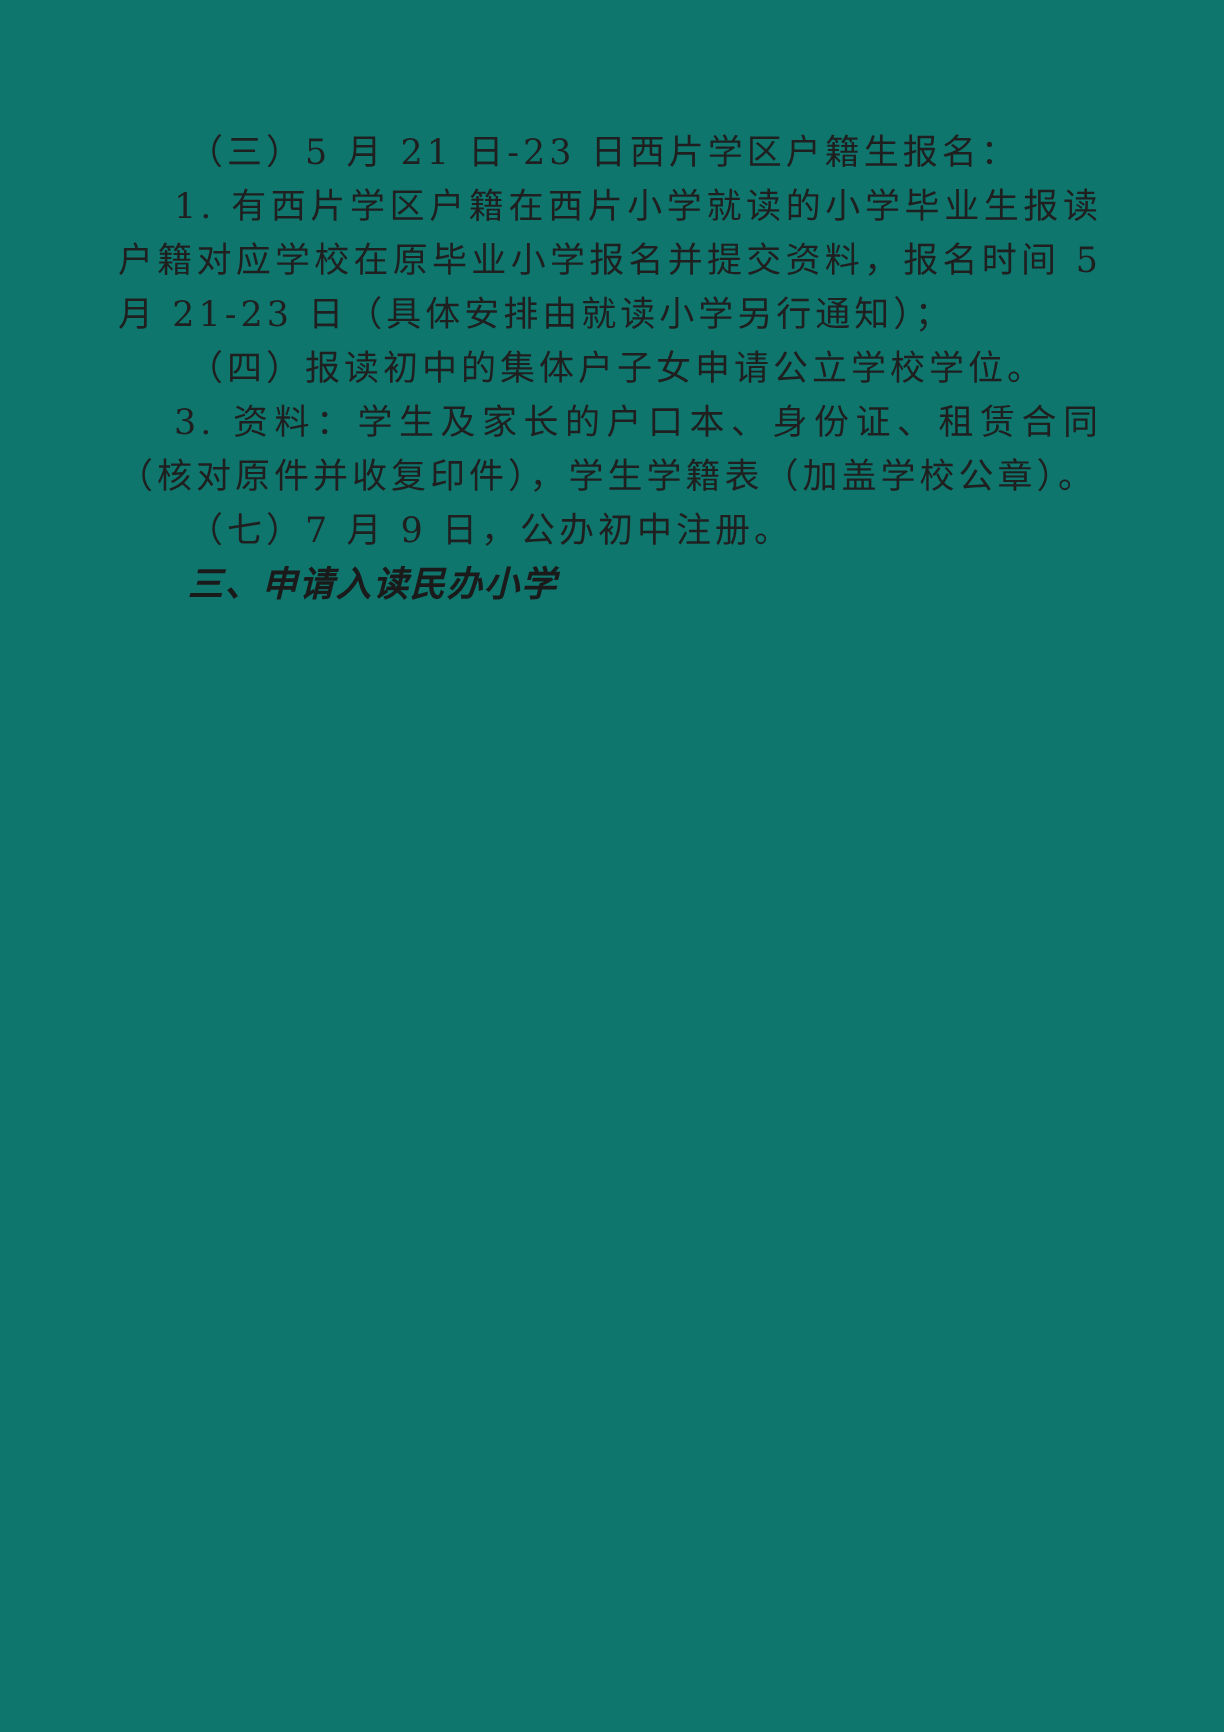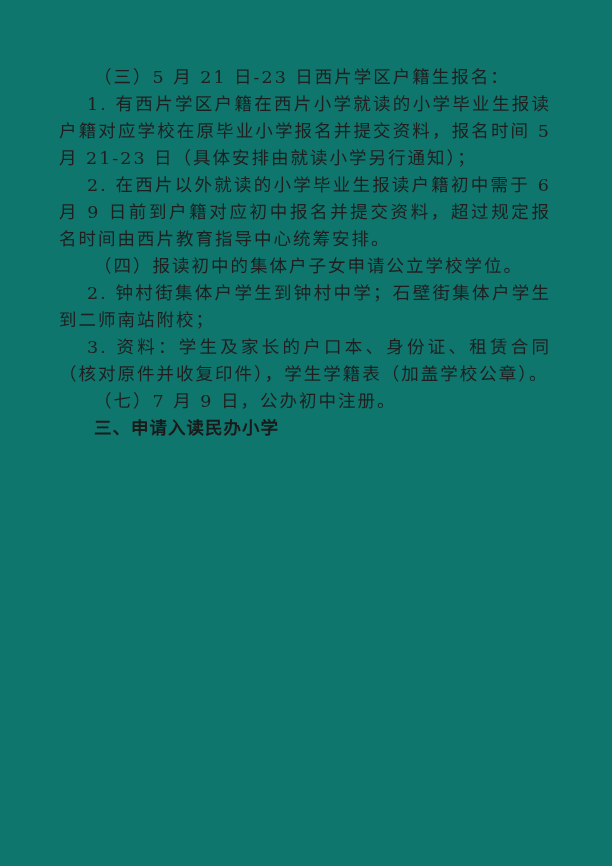--- a/index.html
+++ b/index.html
@@ -32,29 +32,28 @@
     text-indent: 2em;
   }
   .doc-body p.sub {
     text-indent: 1.6em;
   }
   .doc-body p.heading {
     font-family: "DejaVu Sans", "Liberation Sans", sans-serif;
     font-weight: bold;
     letter-spacing: 1px;
     color: #1a1a1a;
+    font-style: italic;
   }
 </style>
 </head>
 <body>
 
 <div class="page">
   <div class="doc-body">
     <p>（三）5 月 21 日-23 日西片学区户籍生报名：</p>
     <p class="sub">1. 有西片学区户籍在西片小学就读的小学毕业生报读户籍对应学校在原毕业小学报名并提交资料，报名时间 5 月 21-23 日（具体安排由就读小学另行通知）；</p>
-    <p class="sub">2. 在西片以外就读的小学毕业生报读户籍初中需于 6 月 9 日前到户籍对应初中报名并提交资料，超过规定报名时间由西片教育指导中心统筹安排。</p>
     <p>（四）报读初中的集体户子女申请公立学校学位。</p>
-    <p class="sub">2. 钟村街集体户学生到钟村中学；石壁街集体户学生到二师南站附校；</p>
     <p class="sub">3. 资料：学生及家长的户口本、身份证、租赁合同（核对原件并收复印件），学生学籍表（加盖学校公章）。</p>
     <p>（七）7 月 9 日，公办初中注册。</p>
     <p class="heading">三、申请入读民办小学</p>
   </div>
 </div>
 
 </body></html>

